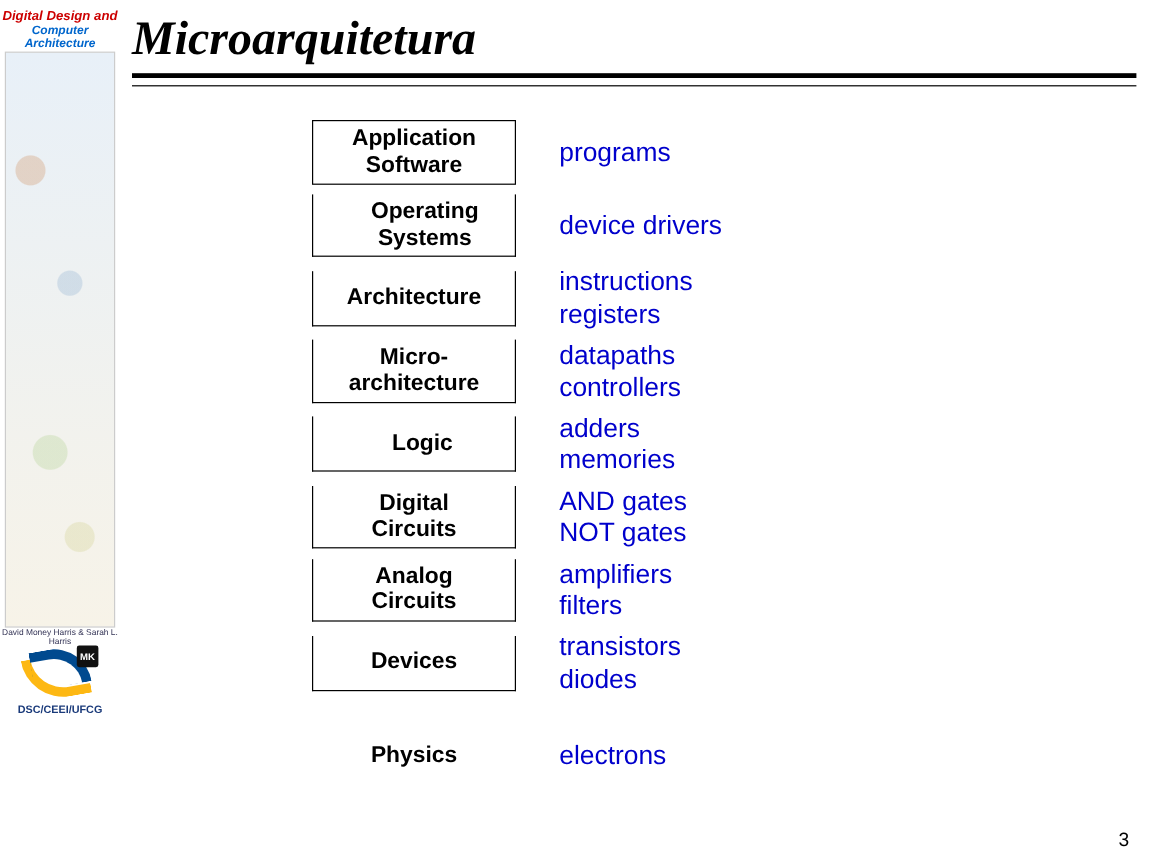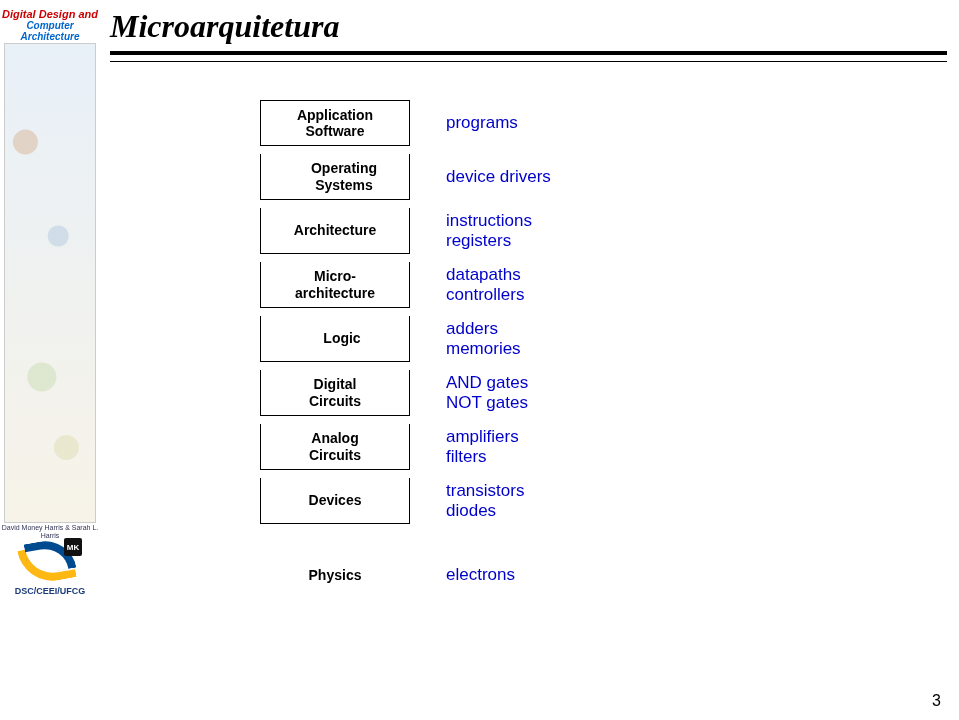--- a/index.html
+++ b/index.html
@@ -72,21 +72,21 @@
   .content {
     position: absolute;
     left: 110px;
     top: 8px;
     right: 12px;
   }
   .slide-title {
     font-family: "Times New Roman", Times, serif;
     font-weight: bold;
     font-style: italic;
-    font-size: 32px;
+    font-size: 40px;
     color: #000;
     margin-bottom: 6px;
   }
   .title-underline {
     width: 100%;
     border-top: 4px solid #000;
     height: 4px;
     position: relative;
   }
   .title-underline::after{
@@ -101,41 +101,41 @@
     top: 100px;
     width: 480px;
   }
   .layer-row {
     display: flex;
     align-items: center;
     gap: 36px;
     margin-bottom: 8px;
   }
   .layer-box {
-    width: 150px;
+    width: 170px;
     min-height: 46px;
     border: 1px solid #000;
     display: flex;
     align-items: center;
     justify-content: center;
     text-align: center;
-    font-size: 14px;
+    font-size: 19px;
     font-weight: bold;
     line-height: 1.15;
     padding: 4px 2px;
   }
   .layer-box.noborder {
     border: none;
   }
   .layer-stack .layer-row:nth-child(1) .layer-box { border-bottom:1px solid #000; }
   .layer-stack .layer-row + .layer-row .layer-box.stackbox { border-top:none; }
   .layer-stack .layer-row:last-child .layer-box.stackbox { border-bottom:1px solid #000; }
 
   .layer-desc {
-    font-size: 17px;
+    font-size: 22px;
     color: #0000cc;
     line-height: 1.2;
     text-align: left;
   }
   .layer-spacer {
     height: 20px;
   }
   .page-number {
     position: absolute;
     right: 18px;

